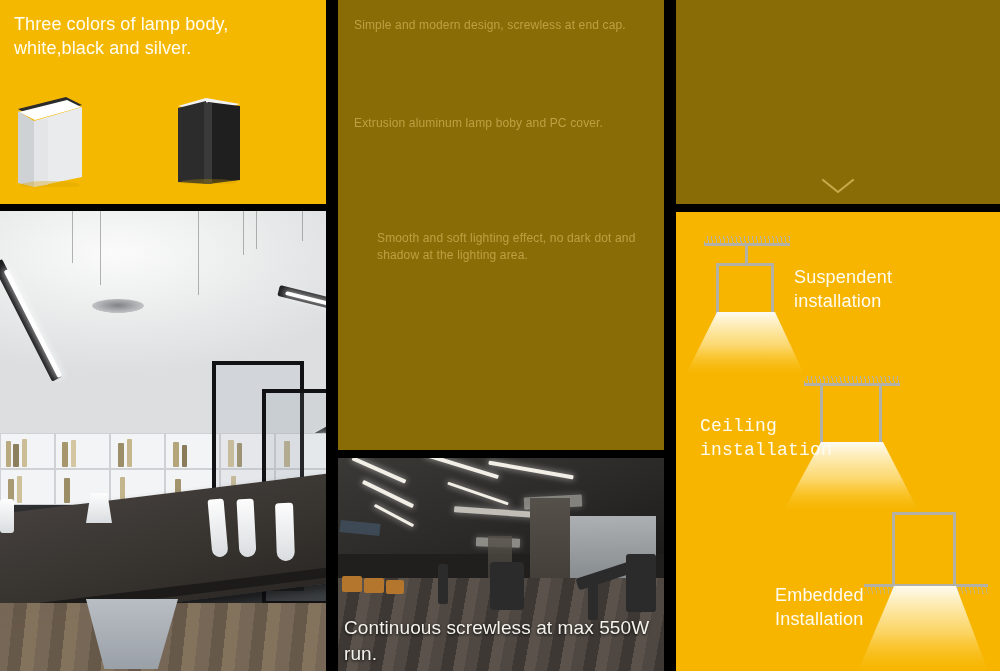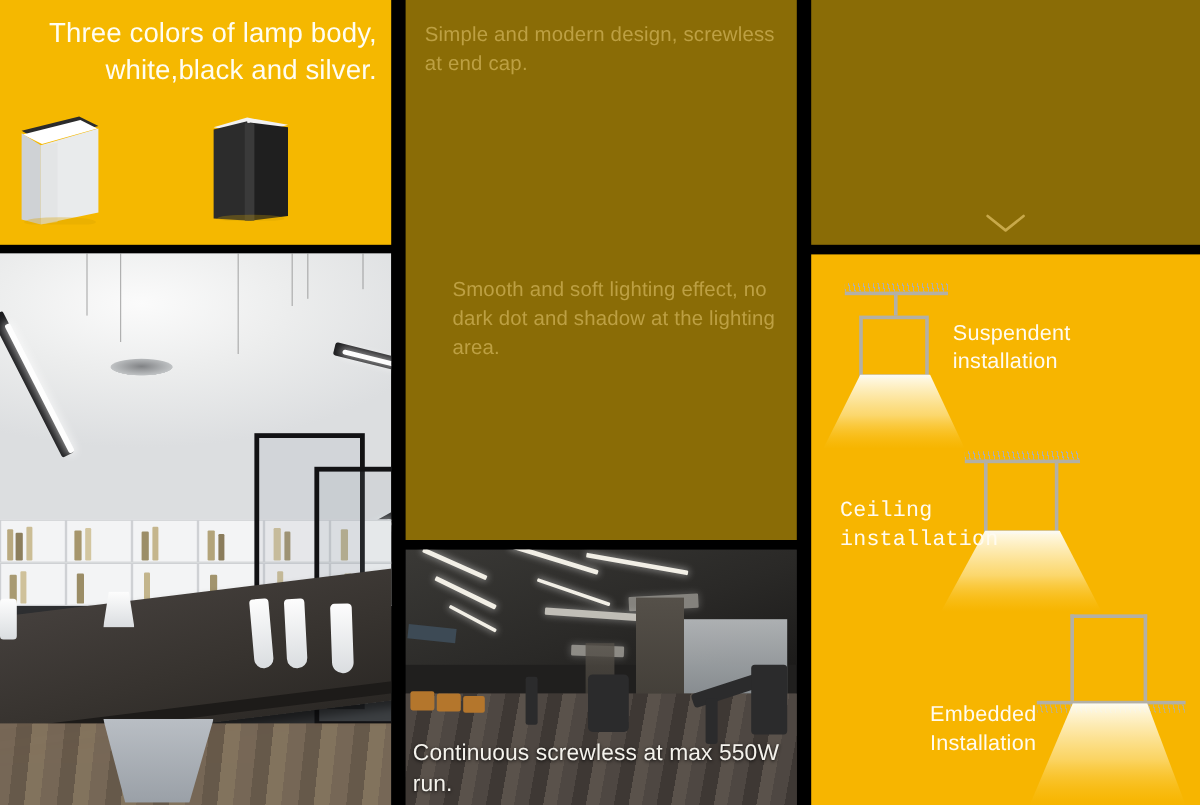--- a/index.html
+++ b/index.html
@@ -10,23 +10,22 @@
     overflow:hidden;position:relative;
   }
   .board{position:absolute;inset:0;background:#000;}
 
   .panel{position:absolute;overflow:hidden;}
 
   
   #p-colors{left:0;top:0;width:326px;height:204px;background:#f5b800;}
   #p-colors .headline{
     position:absolute;left:14px;top:12px;width:300px;
-    font-size:23px;line-height:1.34;color:#fffdf2;font-weight:400;
+    font-size:18px;line-height:1.34;color:#fffdf2;font-weight:400;
     letter-spacing:.1px;
-    text-align:right;
   }
   .lamp-white,.lamp-black{position:absolute;}
   .lamp-white{left:14px;top:95px;width:72px;height:92px;}
   .lamp-black{left:176px;top:96px;width:66px;height:88px;}
 
   
   #p-office{left:0;top:211px;width:326px;height:460px;background:#2e2f31;}
   .office-ceiling{
     position:absolute;left:0;top:0;width:100%;height:232px;
     background:
@@ -60,21 +59,21 @@
   }
   .pend-lamp{position:absolute;background:#1b1b1d;border-radius:2px;}
   .pend-glow{position:absolute;background:#fdfdfd;border-radius:2px;box-shadow:0 0 7px 2px rgba(255,255,255,.55);}
   .wire{position:absolute;width:1px;background:rgba(120,120,120,.55);}
   .chair{position:absolute;background:linear-gradient(#fdfdfd,#dadde0);}
 
   
   #p-features{left:338px;top:0;width:326px;height:450px;background:#8a6c06;}
   #p-features .blk{
     position:absolute;left:16px;width:296px;
-    font-size:17px;line-height:1.42;color:#bda043;letter-spacing:.15px;
+    font-size:12px;line-height:1.42;color:#bda043;letter-spacing:.15px;
   }
   #b1{top:17px;}
   #b2{top:115px;}
   #b3{top:230px;margin-left:23px;}
 
   
   #p-gym{left:338px;top:458px;width:326px;height:213px;background:#201f1e;}
   .gym-ceil{position:absolute;left:0;top:0;width:100%;height:96px;
     background:linear-gradient(160deg,#3a3936 0%,#2a2927 60%,#1c1b1a 100%);}
   .gym-strip{position:absolute;background:#f2efe6;border-radius:1px;
@@ -212,20 +211,21 @@
 
     <div class="chair" style="left:86px;top:282px;width:26px;height:30px;clip-path:polygon(18% 0,82% 0,100% 100%,0 100%);"></div>
     <div class="chair" style="left:210px;top:288px;width:16px;height:58px;border-radius:4px 4px 10px 10px;transform:rotate(-5deg);"></div>
     <div class="chair" style="left:238px;top:288px;width:17px;height:58px;border-radius:4px 4px 10px 10px;transform:rotate(-3deg);"></div>
     <div class="chair" style="left:276px;top:292px;width:18px;height:58px;border-radius:4px 4px 10px 10px;transform:rotate(-2deg);"></div>
     <div class="chair" style="left:0px;top:288px;width:14px;height:34px;border-radius:3px;"></div>
   </section>
 
   <section class="panel" id="p-features">
     <div class="blk" id="b1">Simple and modern design, screwless at end cap.</div>
+    <div class="blk" id="b2">Extrusion aluminum lamp boby and PC cover.</div>
     <div class="blk" id="b3">Smooth and soft lighting effect, no dark dot and shadow at the lighting area.</div>
   </section>
 
   <section class="panel" id="p-gym">
     <div class="gym-ceil"></div>
 
     <div class="gym-strip" style="left:12px;top:10px;width:58px;height:4px;transform:rotate(24deg);"></div>
     <div class="gym-strip" style="left:22px;top:34px;width:56px;height:4px;transform:rotate(26deg);"></div>
     <div class="gym-strip" style="left:34px;top:56px;width:44px;height:3px;transform:rotate(28deg);"></div>
     <div class="gym-strip" style="left:86px;top:6px;width:76px;height:4px;transform:rotate(17deg);"></div>

